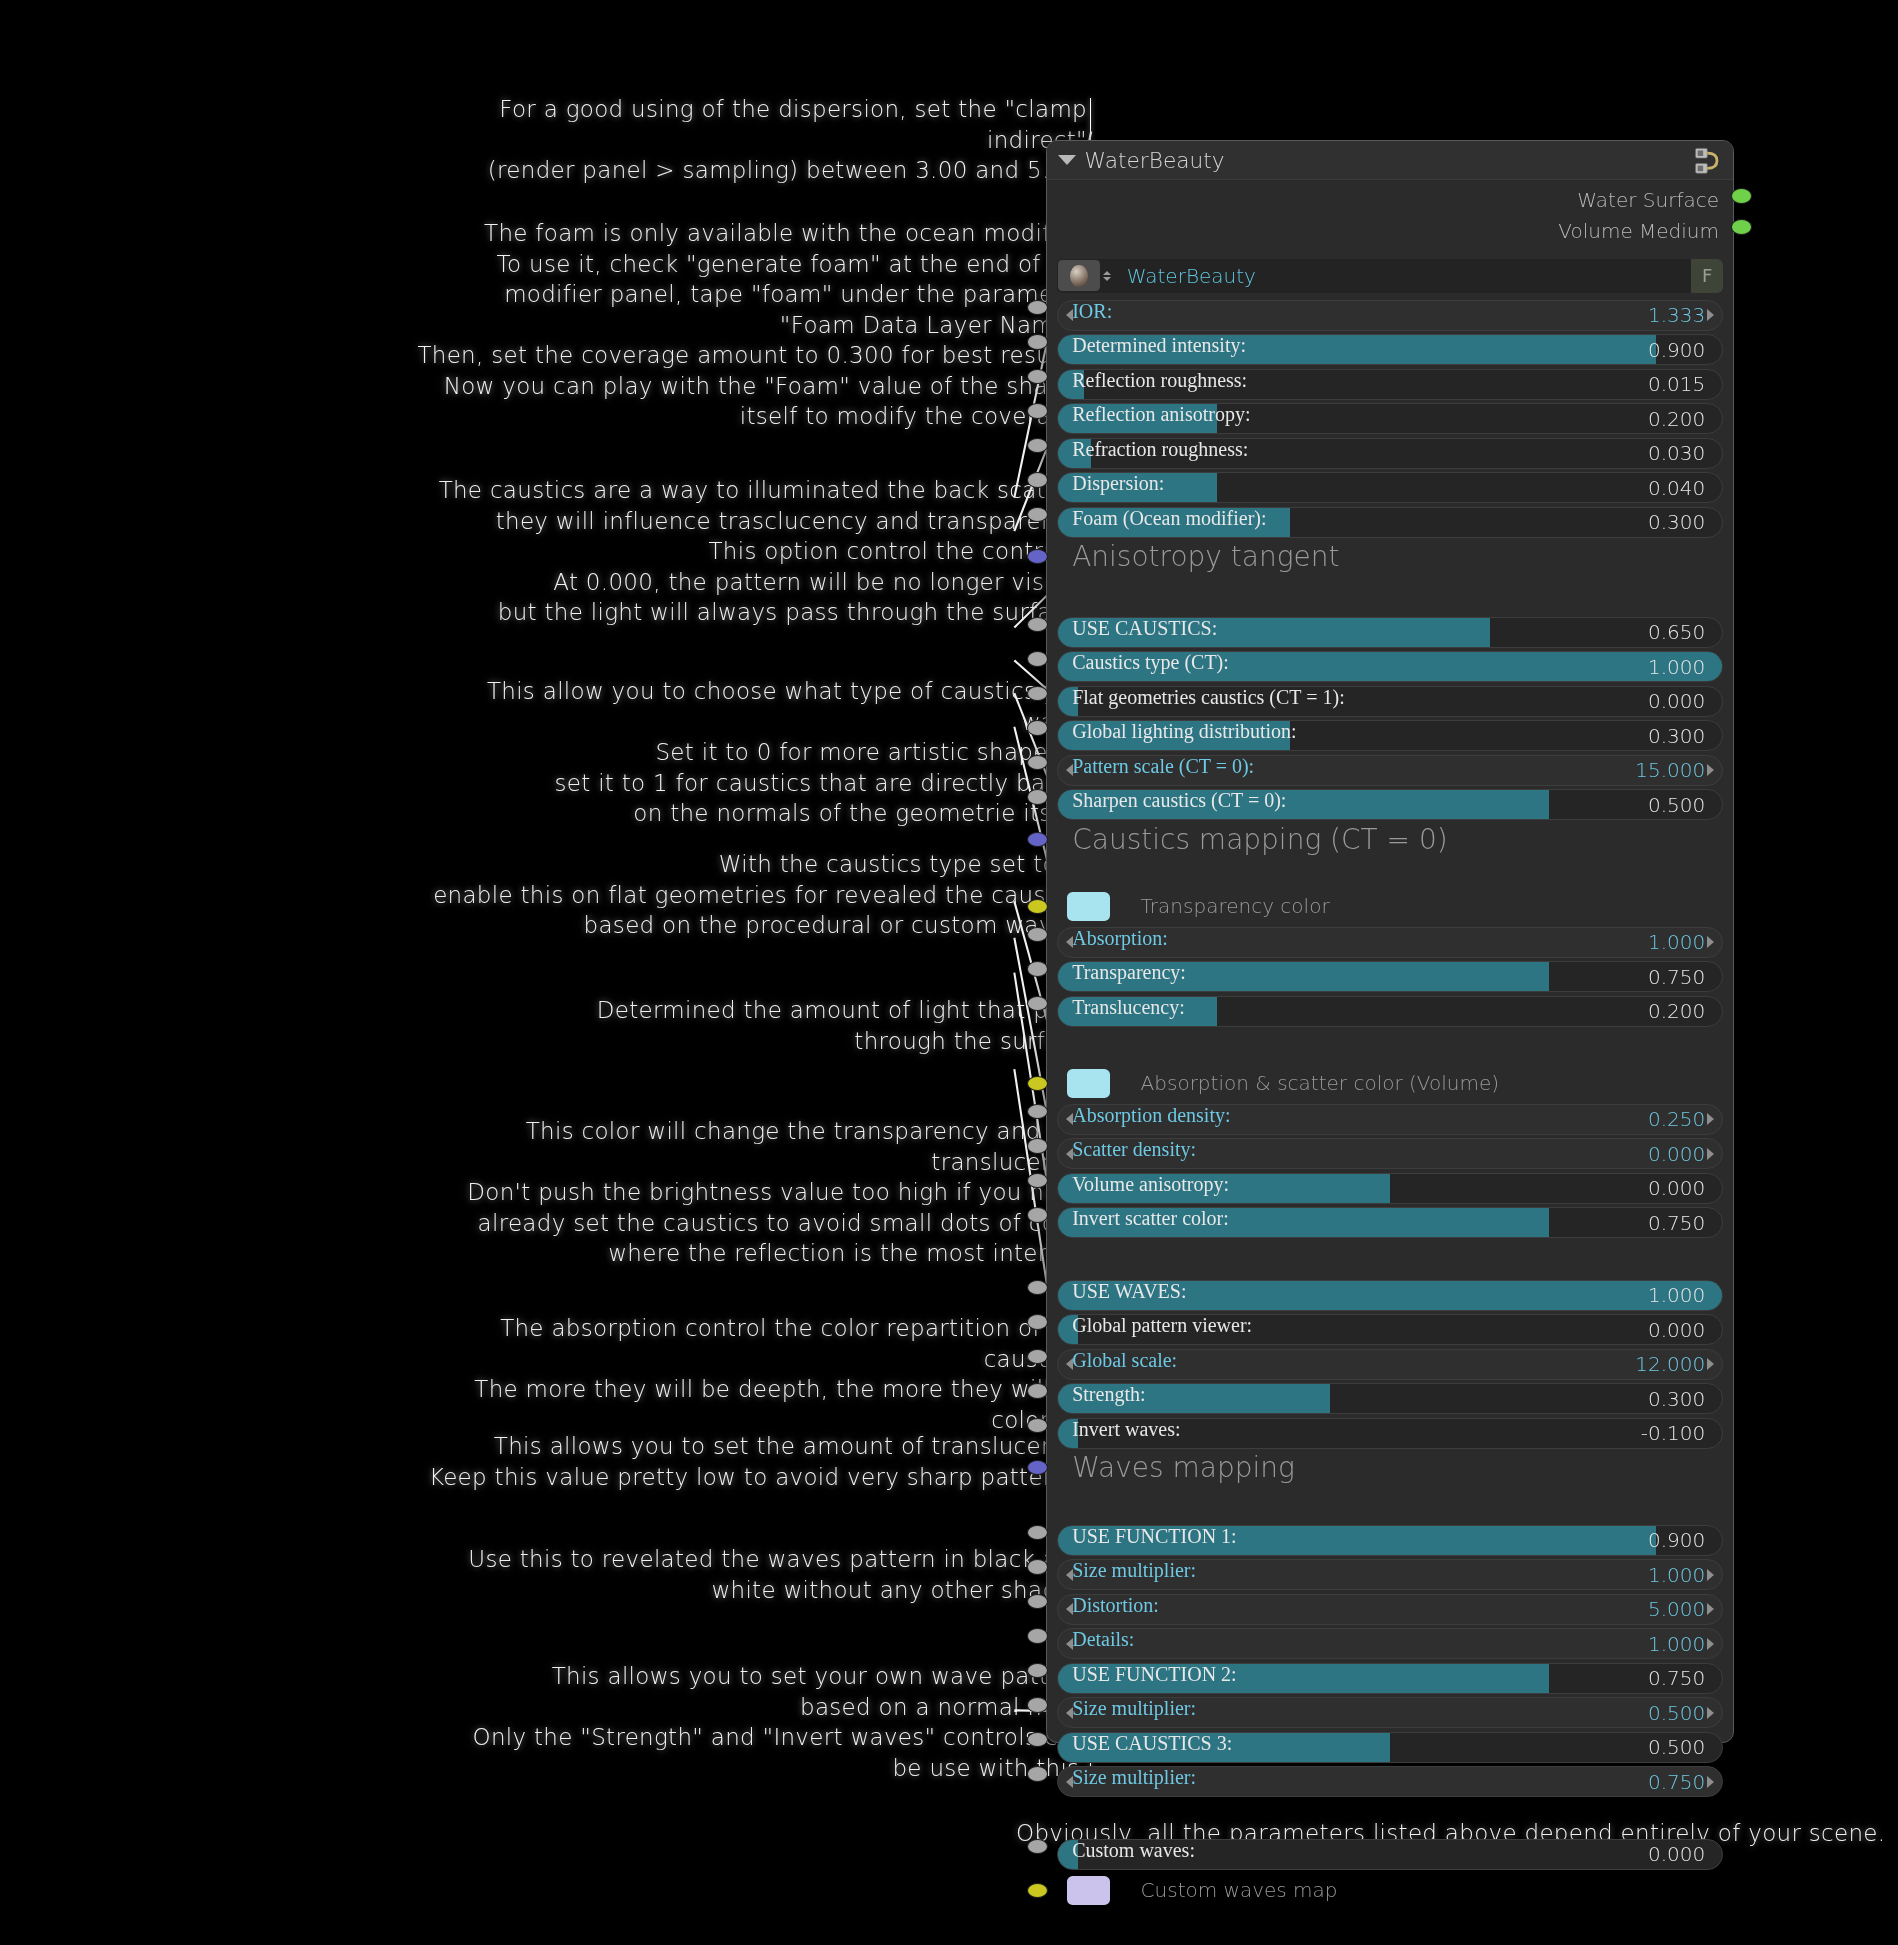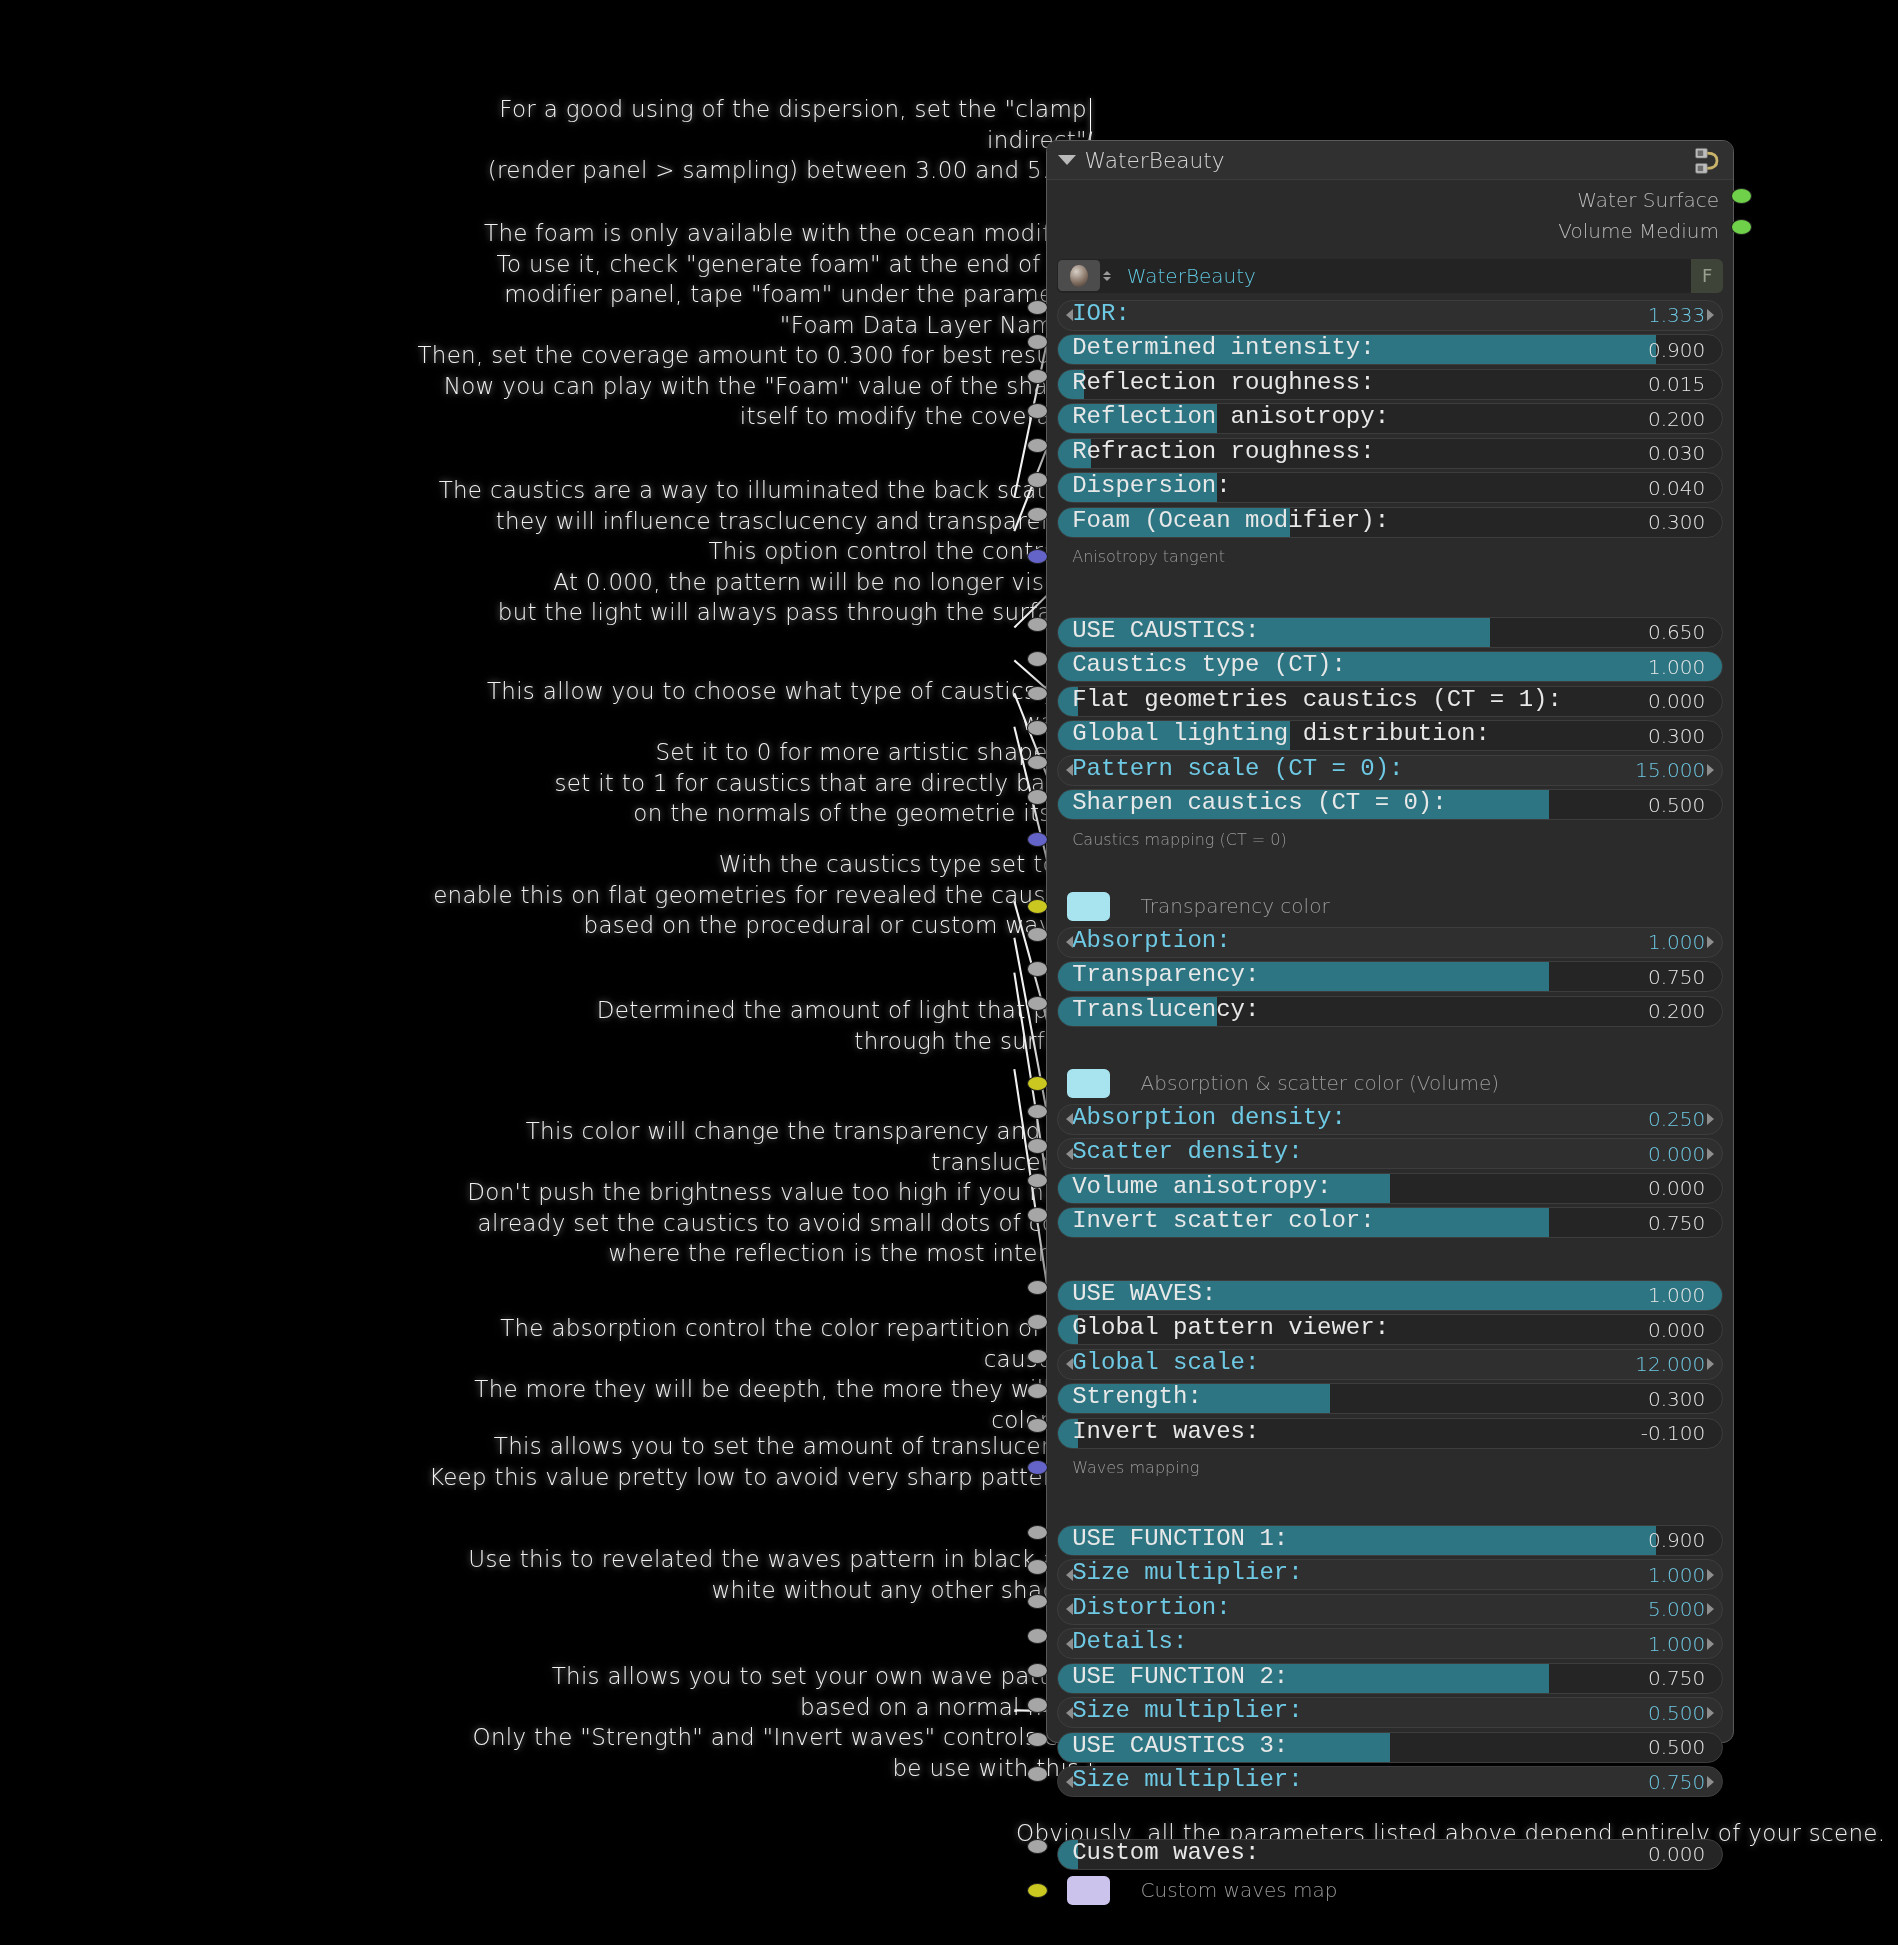--- a/index.html
+++ b/index.html
@@ -129,40 +129,40 @@
   .fill {
     position: absolute; left: 0; top: 0; bottom: 0;
     background: #2d7582;
   }
   .numfield {
     position: absolute; inset: 0; border-radius: 15.4px;
     background: #2f2f2f; border: 0.7px solid #3d3d3d;
   }
   .lbl {
     position: relative; z-index: 2; margin-left: 15.4px;
-    color: #e8e8e8; font-size: 24px; white-space: nowrap;
-    font-family: Liberation Mono, monospace; font-weight: 300; margin-top: 8px;
+    color: #e8e8e8; font-size: 20px; white-space: nowrap;
+    font-family: Liberation Serif, serif; font-weight: 300; margin-top: 8px;
   }
   .val {
     position: absolute; right: 18px; top: 50%; transform: translateY(-50%);
     z-index: 2; color: #e8e8e8; font-size: 20px;
     font-family: "DejaVu Sans", sans-serif; font-weight: 300;
   }
   .row.numeric .lbl, .row.numeric .val { color: #6ec9e4; }
   .arrow-l, .arrow-r {
     position: absolute; top: 50%; transform: translateY(-50%); z-index: 3;
     width: 0; height: 0;
     border-top: 6.3px solid transparent; border-bottom: 6.3px solid transparent;
   }
   .arrow-l { left: 9px; border-right: 7.7px solid #8e8e8e; }
   .arrow-r { right: 9px; border-left: 7.7px solid #8e8e8e; }
 
   
   .maprow { position: relative; height: 31px; margin-bottom: 3.5px; display: flex; align-items: center; }
-  .maprow .txt { color: #9a9a9a; font-size: 16px; margin-left: 15.4px; font-family: "DejaVu Sans", sans-serif; font-weight: 300; }
+  .maprow .txt { color: #9a9a9a; font-size: 28px; margin-left: 15.4px; font-family: "DejaVu Sans", sans-serif; font-weight: 300; }
 
   
   .colorrow { position: relative; height: 34px; margin-bottom: 3.5px; display: flex; align-items: center; }
   .swatch { width: 43px; height: 29px; border-radius: 5.6px; margin-left: 9.8px; }
   .colorrow .txt { color: #9a9a9a; font-size: 20px; margin-left: 31px; font-family: "DejaVu Sans", sans-serif; font-weight: 300; }
 </style>
 </head>
 <body>
 
 <div id="stage">

